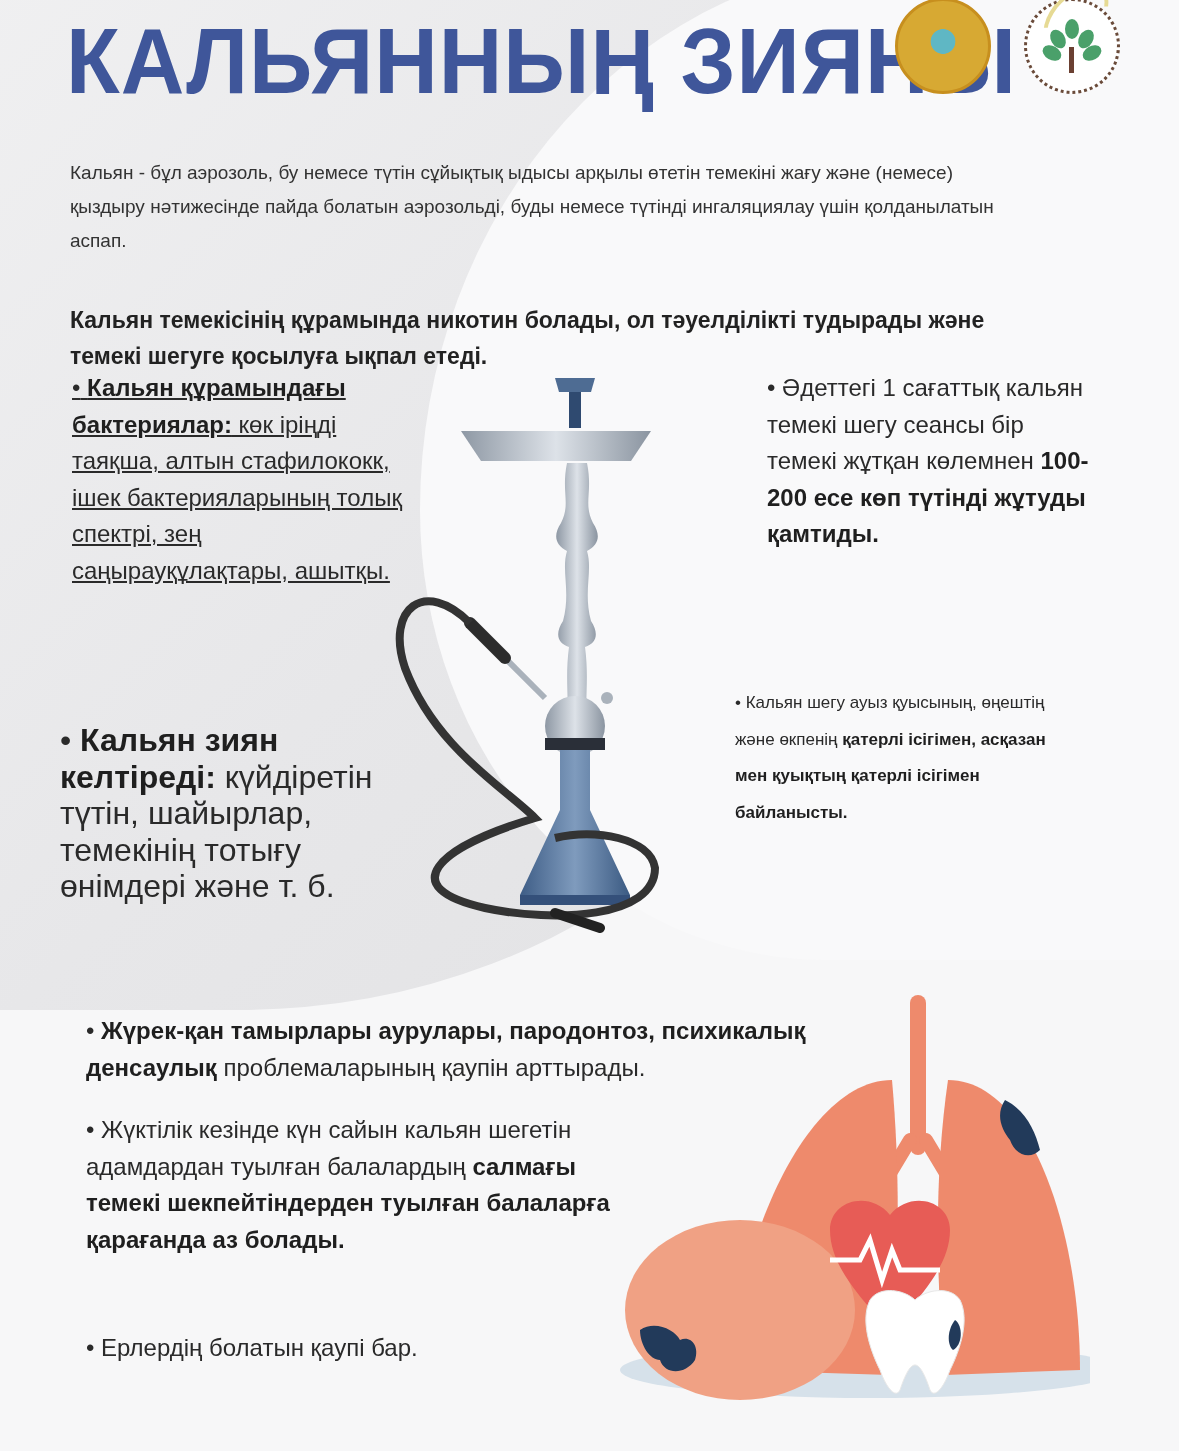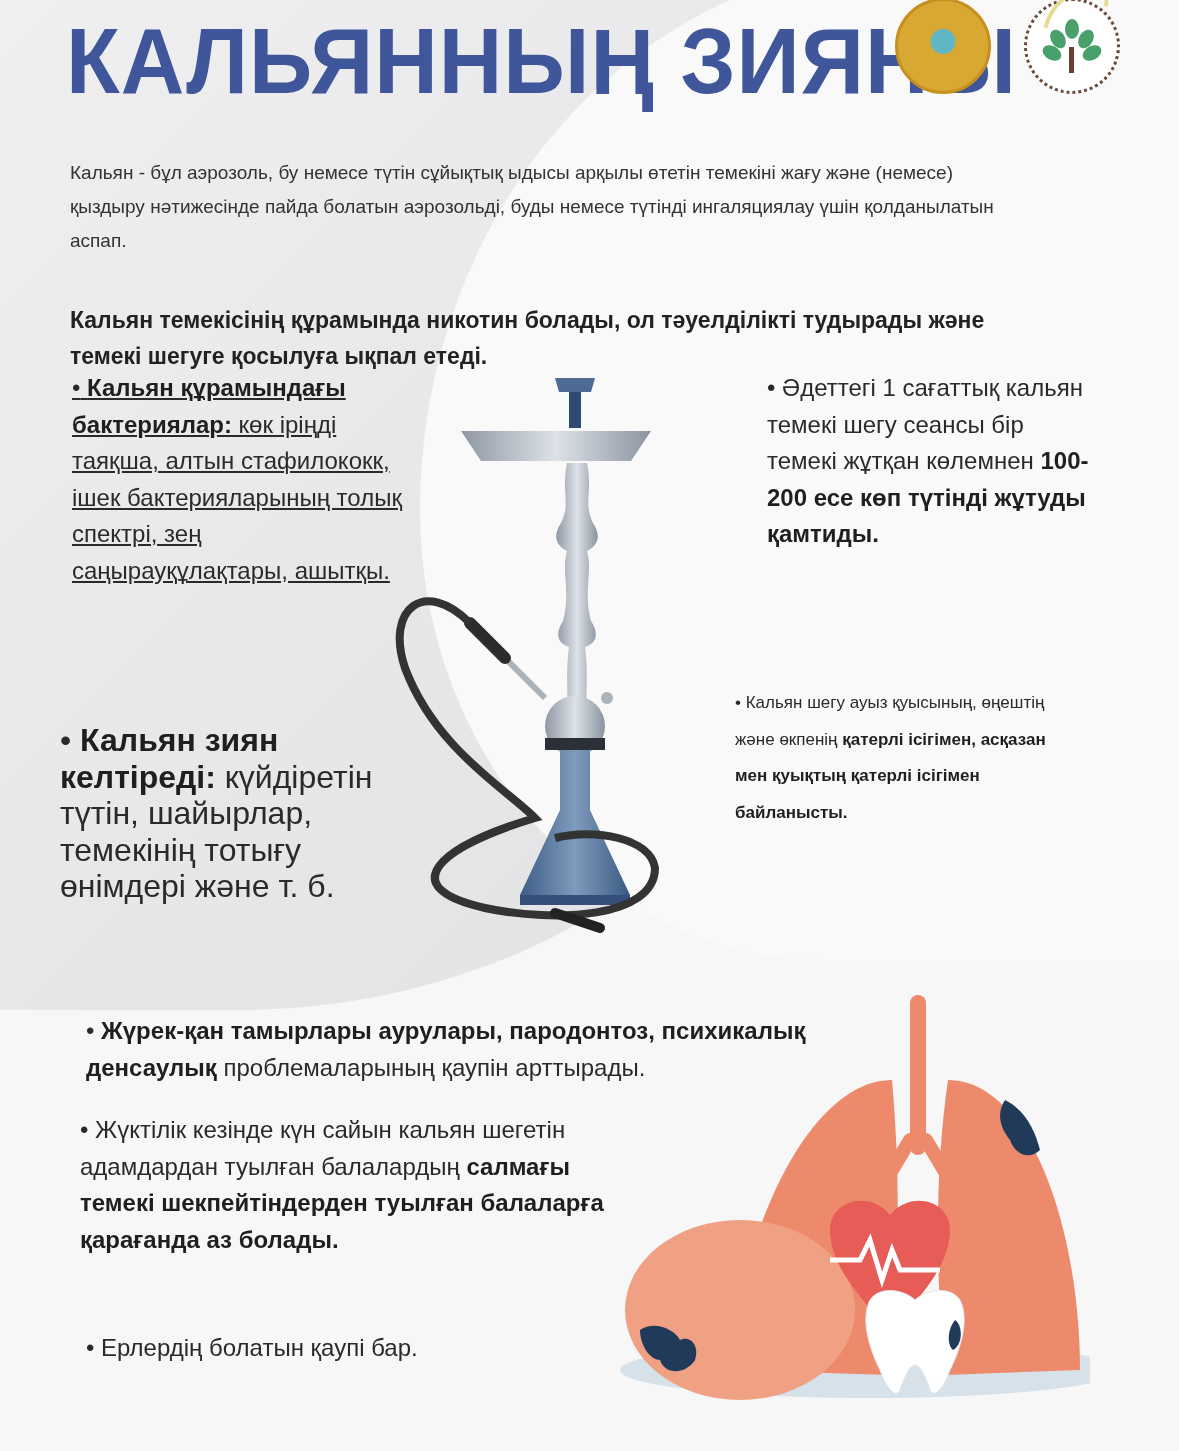--- a/index.html
+++ b/index.html
@@ -31,21 +31,21 @@
   .logo-tree .leaf { position:absolute; width:14px; height:20px; background:#4aa06a; border-radius:50%; }
   .logo-tree .trunk { position:absolute; left:42px; top:46px; width:5px; height:26px; background:#6b4032; }
   .logo-tree .arc { position:absolute; left:10px; top:-8px; width:70px; height:40px; border:4px solid #e6da94; border-radius:50%; border-bottom-color:transparent; border-left-color:transparent; transform:rotate(-45deg); }
   .intro { left:70px; top:156px; width:960px; font-size:19px; line-height:34px; color:#333; }
   .lead { left:70px; top:278px; width:960px; font-size:23px; line-height:36px; font-weight:700; color:#222;margin-top:24px; }
   .col-left { left:72px; top:370px; width:330px; font-size:24px; line-height:36.5px;text-decoration:underline; }
   .col-left2 { left:60px; top:722px; width:360px; font-size:32px; line-height:36.5px; }
   .col-right1 { left:735px; top:370px; width:330px; font-size:24px; line-height:36.5px;margin-left:32px; }
   .col-right2 { left:735px; top:685px; width:340px; font-size:17px; line-height:36.5px; }
   .bottom1 { left:86px; top:982px; width:740px; font-size:24px; line-height:36.5px;margin-top:31px; }
-  .bottom2 { left:80px; top:1112px; width:560px; font-size:24px; line-height:36.5px; }
+  .bottom2 { left:86px; top:1112px; width:560px; font-size:24px; line-height:36.5px; }
   .bottom3 { left:86px; top:1330px; width:560px; font-size:24px; line-height:36.5px; }
   b { font-weight:700; color:#1f1f1f; }
   .hookah { position:absolute; left:395px; top:368px; width:330px; height:565px; z-index:1; }
   .organs { position:absolute; left:610px; top:990px; width:480px; height:420px; z-index:1; }
 </style>
 </head>
 <body>
 
 <div class="bg-wave"></div>
 <div class="bg-white"></div>

